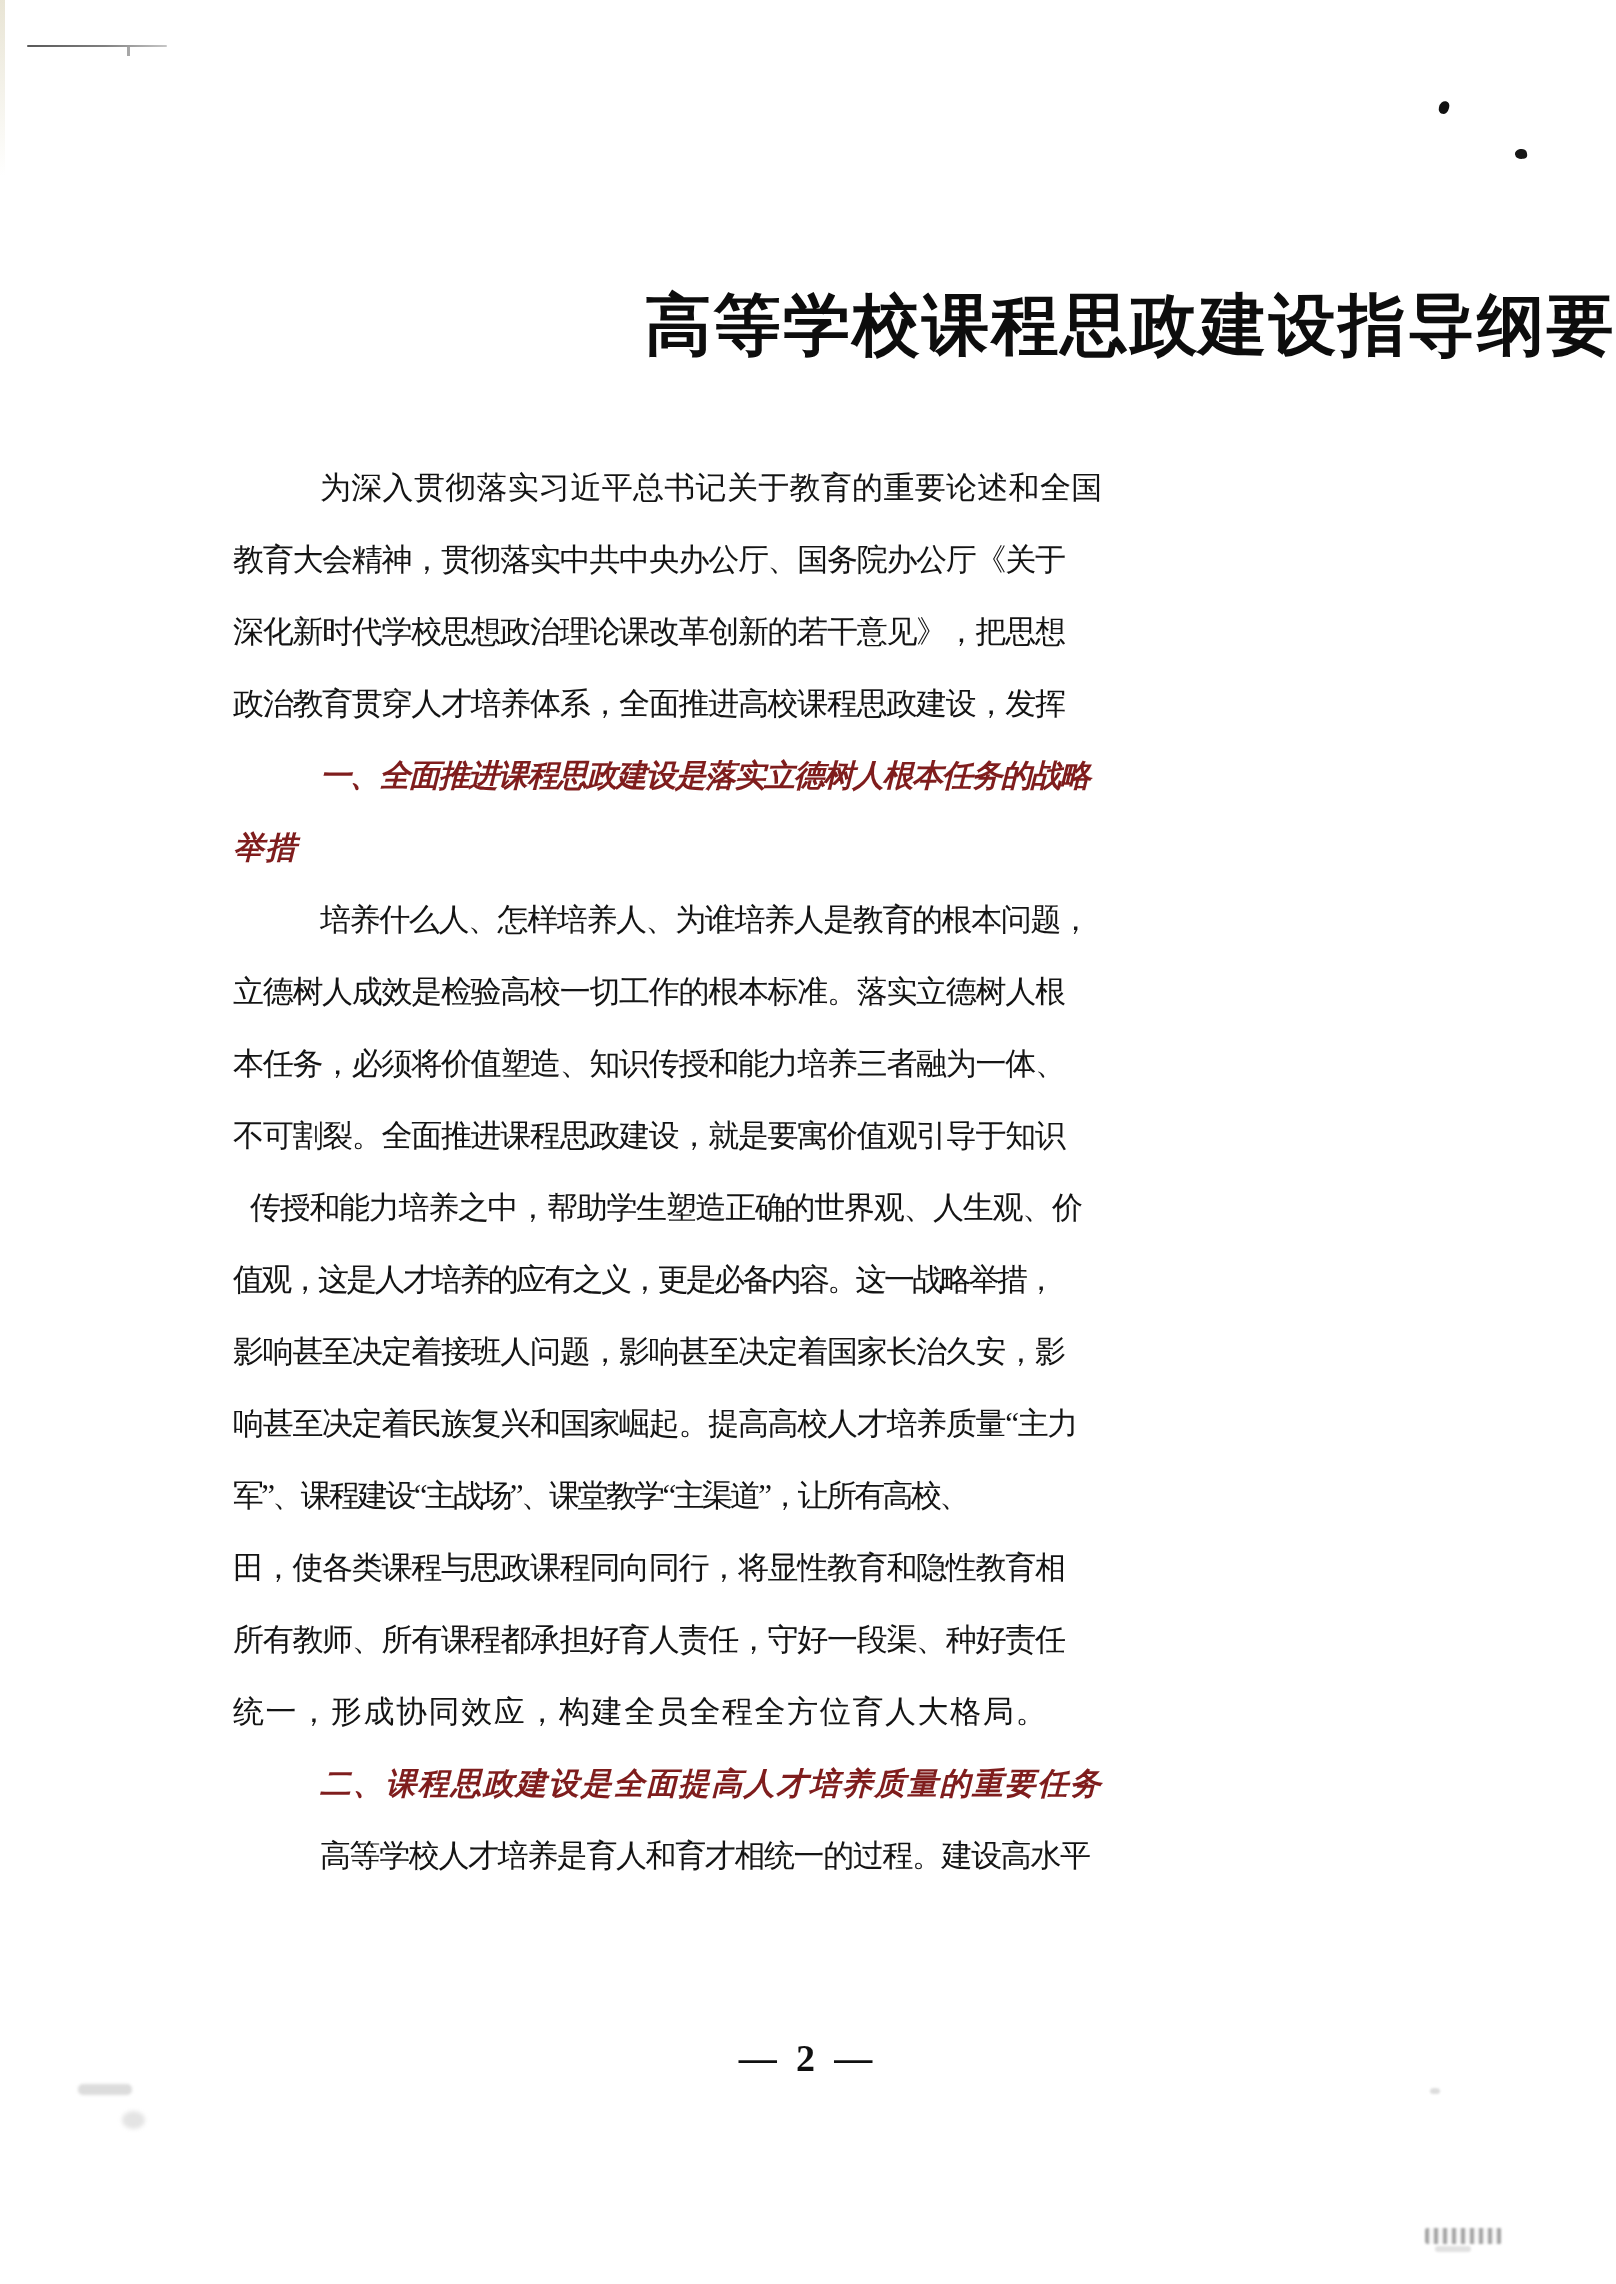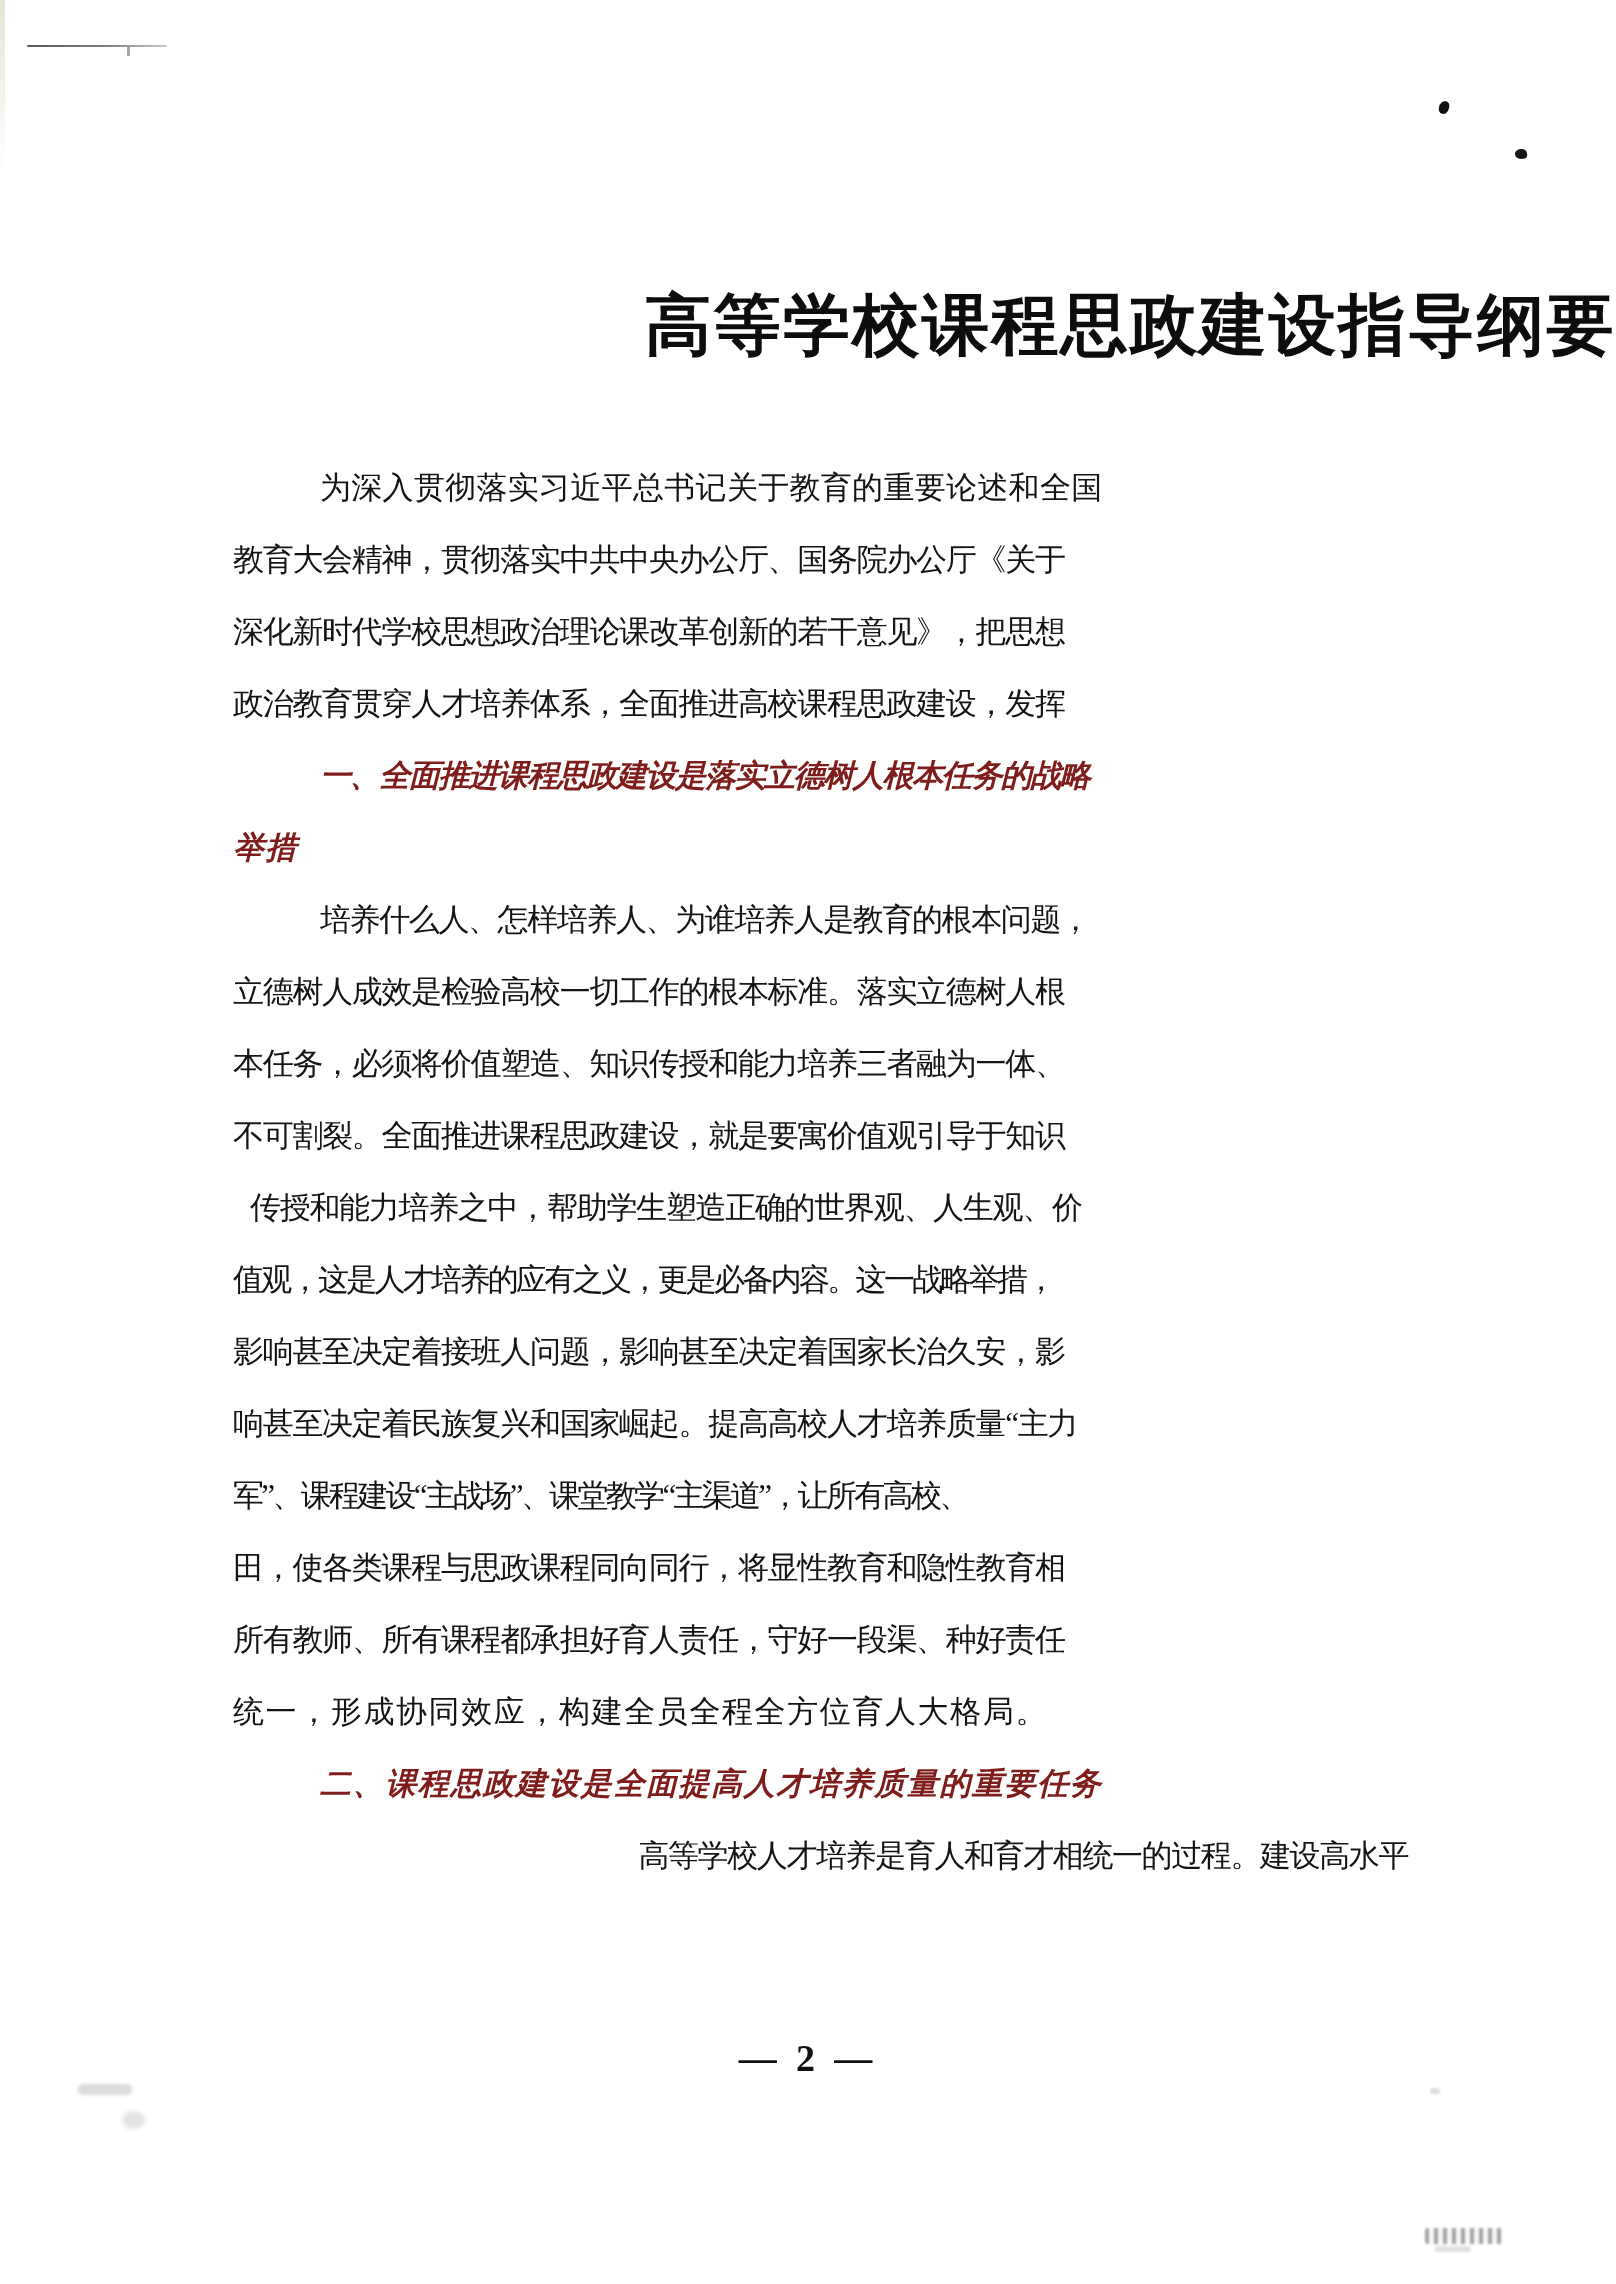--- a/index.html
+++ b/index.html
@@ -120,19 +120,19 @@
       <div class="line body" style="letter-spacing: -1.3px;">不可割裂。全面推进课程思政建设，就是要寓价值观引导于知识</div>
       <div class="line body" style="letter-spacing: -1.3px; margin-left: 17px;">传授和能力培养之中，帮助学生塑造正确的世界观、人生观、价</div>
       <div class="line body" style="letter-spacing: -2.7px;">值观，这是人才培养的应有之义，更是必备内容。这一战略举措，</div>
       <div class="line body" style="letter-spacing: -1.3px;">影响甚至决定着接班人问题，影响甚至决定着国家长治久安，影</div>
       <div class="line body" style="letter-spacing: -1.3px;">响甚至决定着民族复兴和国家崛起。提高高校人才培养质量“主力</div>
       <div class="line body" style="letter-spacing: -2.7px;">军”、课程建设“主战场”、课堂教学“主渠道”，让所有高校、</div>
       <div class="line body" style="letter-spacing: -1.3px;">田，使各类课程与思政课程同向同行，将显性教育和隐性教育相</div>
       <div class="line body" style="letter-spacing: -1.3px;">所有教师、所有课程都承担好育人责任，守好一段渠、种好责任</div>
       <div class="line body end">统一，形成协同效应，构建全员全程全方位育人大格局。</div>
       <div class="line heading indent end">二、课程思政建设是全面提高人才培养质量的重要任务</div>
-      <div class="line body indent" style="letter-spacing: -1.4px; text-align: right;">高等学校人才培养是育人和育才相统一的过程。建设高水平</div>
+      <div class="line body indent" style="letter-spacing: -1.4px;">高等学校人才培养是育人和育才相统一的过程。建设高水平</div>
     </div>
 
   <div class="page-number">— 2 —</div>
 
 </div>
 
 
 </body></html>

